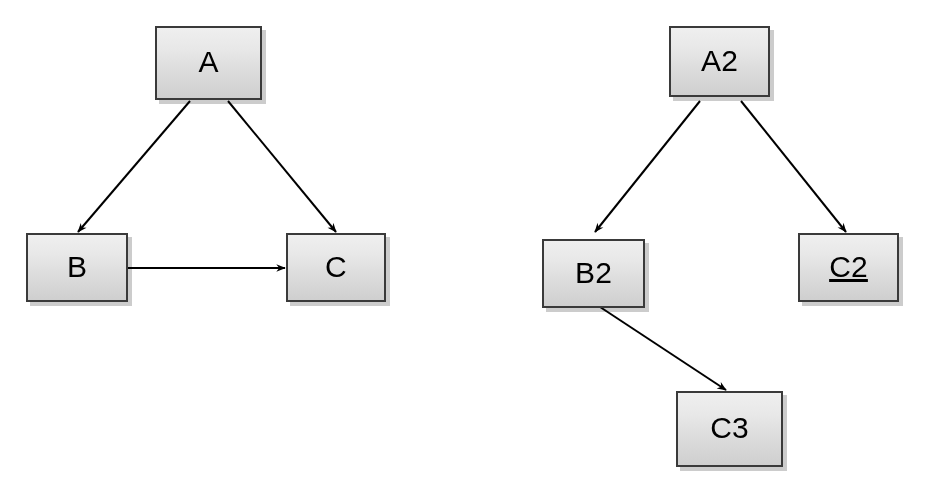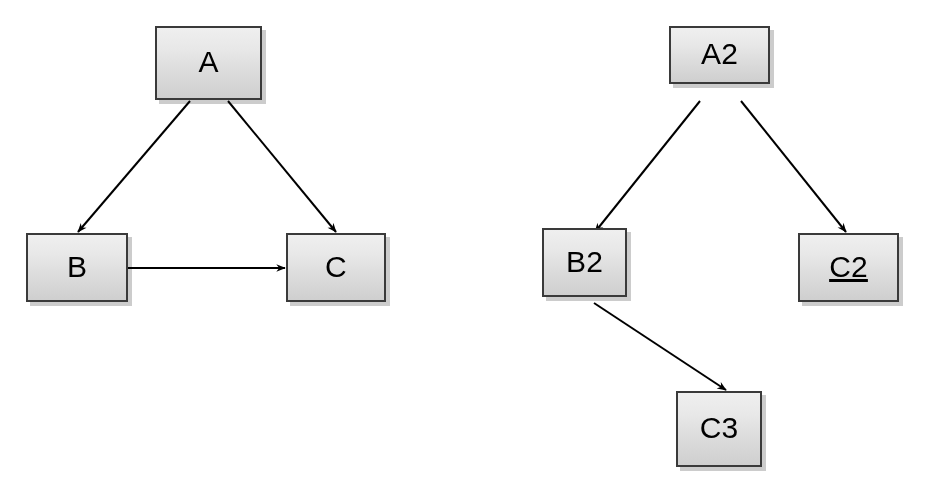--- a/index.html
+++ b/index.html
@@ -76,27 +76,27 @@
         <span class="node-label">A</span>
       </div>
       <div class="node" style="left: 26px; top: 233px; width: 102px; height: 69px;">
         <span class="node-label">B</span>
       </div>
       <div class="node" style="left: 286px; top: 233px; width: 100px; height: 69px;">
         <span class="node-label">C</span>
       </div>
     </div>
   <div id="nodes-g2">
-      <div class="node" style="left: 669px; top: 26px; width: 101px; height: 58px;">
+      <div class="node" style="left: 669px; top: 26px; width: 101px; height: 71px;">
         <span class="node-label">A2</span>
       </div>
-      <div class="node" style="left: 542px; top: 228px; width: 85px; height: 69px;">
+      <div class="node" style="left: 542px; top: 239px; width: 103px; height: 69px;">
         <span class="node-label">B2</span>
       </div>
       <div class="node" style="left: 798px; top: 233px; width: 101px; height: 69px; text-decoration: underline;">
         <span class="node-label">C2</span>
       </div>
-      <div class="node" style="left: 676px; top: 391px; width: 86px; height: 76px; align-items: center;">
+      <div class="node" style="left: 676px; top: 391px; width: 107px; height: 76px; align-items: center;">
         <span class="node-label">C3</span>
       </div>
     </div>
 
 </div>
 
 </body></html>

